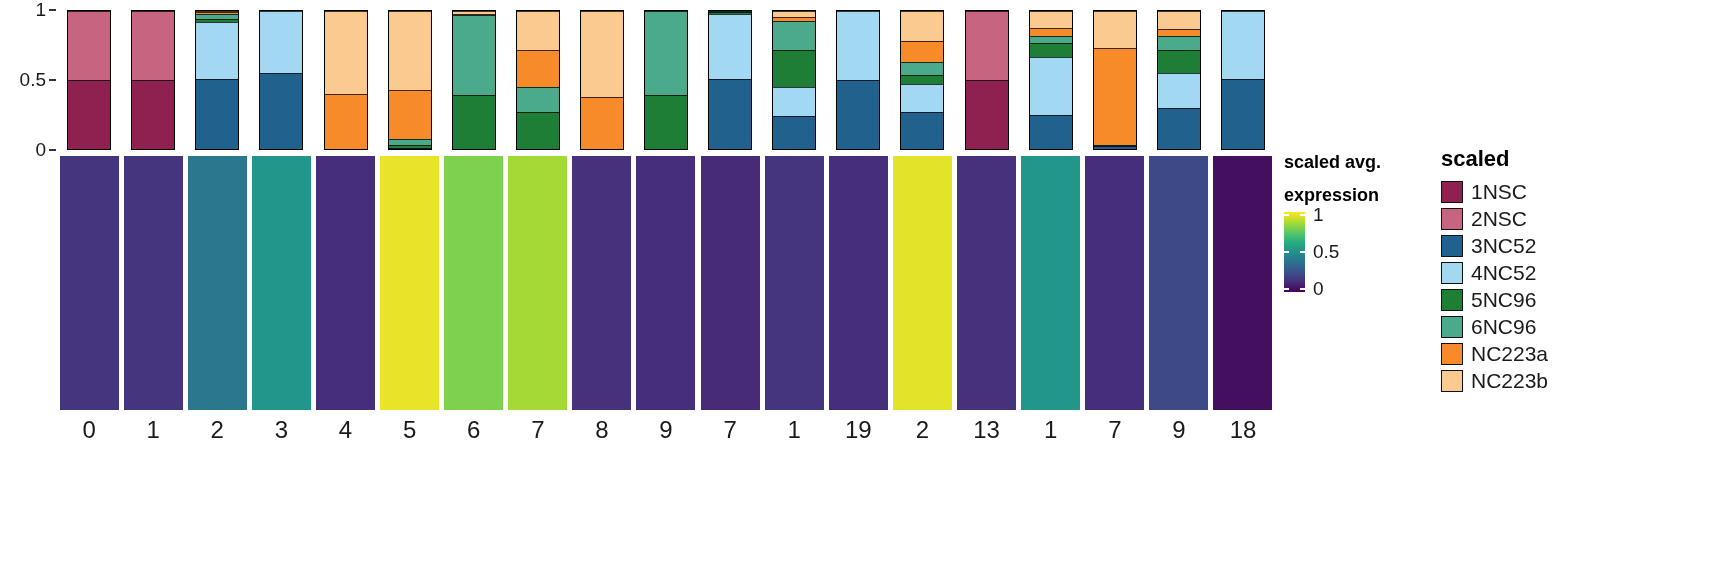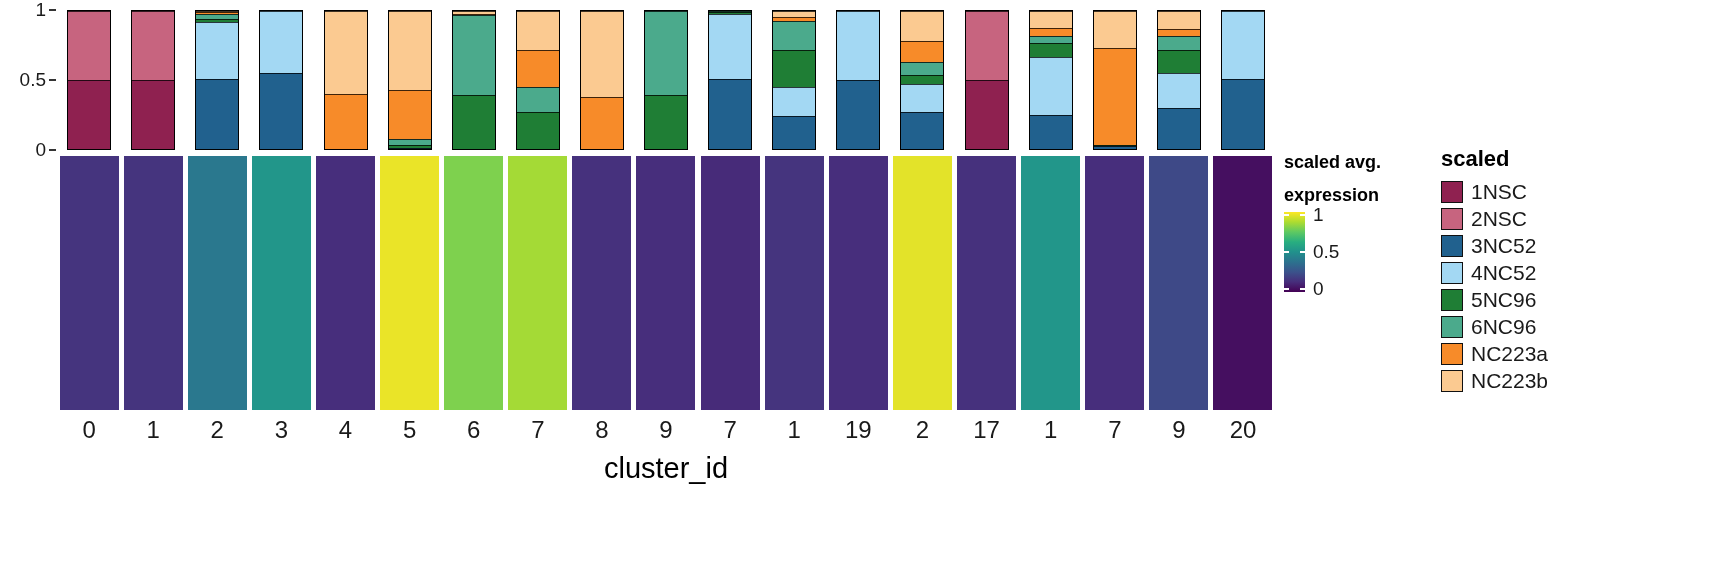--- a/index.html
+++ b/index.html
@@ -190,27 +190,26 @@
       <div class="x-label">4</div>
       <div class="x-label">5</div>
       <div class="x-label">6</div>
       <div class="x-label">7</div>
       <div class="x-label">8</div>
       <div class="x-label">9</div>
       <div class="x-label">7</div>
       <div class="x-label">1</div>
       <div class="x-label">19</div>
       <div class="x-label">2</div>
-      <div class="x-label">17</div>
+      <div class="x-label">13</div>
       <div class="x-label">1</div>
       <div class="x-label">7</div>
       <div class="x-label">9</div>
-      <div class="x-label">20</div>
-    </div>
-  <div class="x-title">cluster_id</div>
+      <div class="x-label">18</div>
+    </div>
 
   <div class="fraction-label">
   </div>
 
   <div class="expr-title">
     <div>scaled avg.</div>
     <div>expression</div>
   </div>
   <div class="colorbar" id="colorbar" style="background: linear-gradient(to top, rgb(68, 1, 84) 0%, rgb(71, 45, 123) 12.5%, rgb(59, 82, 139) 25%, rgb(44, 114, 142) 37.5%, rgb(33, 145, 140) 50%, rgb(40, 174, 128) 62.5%, rgb(94, 201, 98) 75%, rgb(173, 220, 48) 87.5%, rgb(253, 231, 37) 100%);"></div>
 

